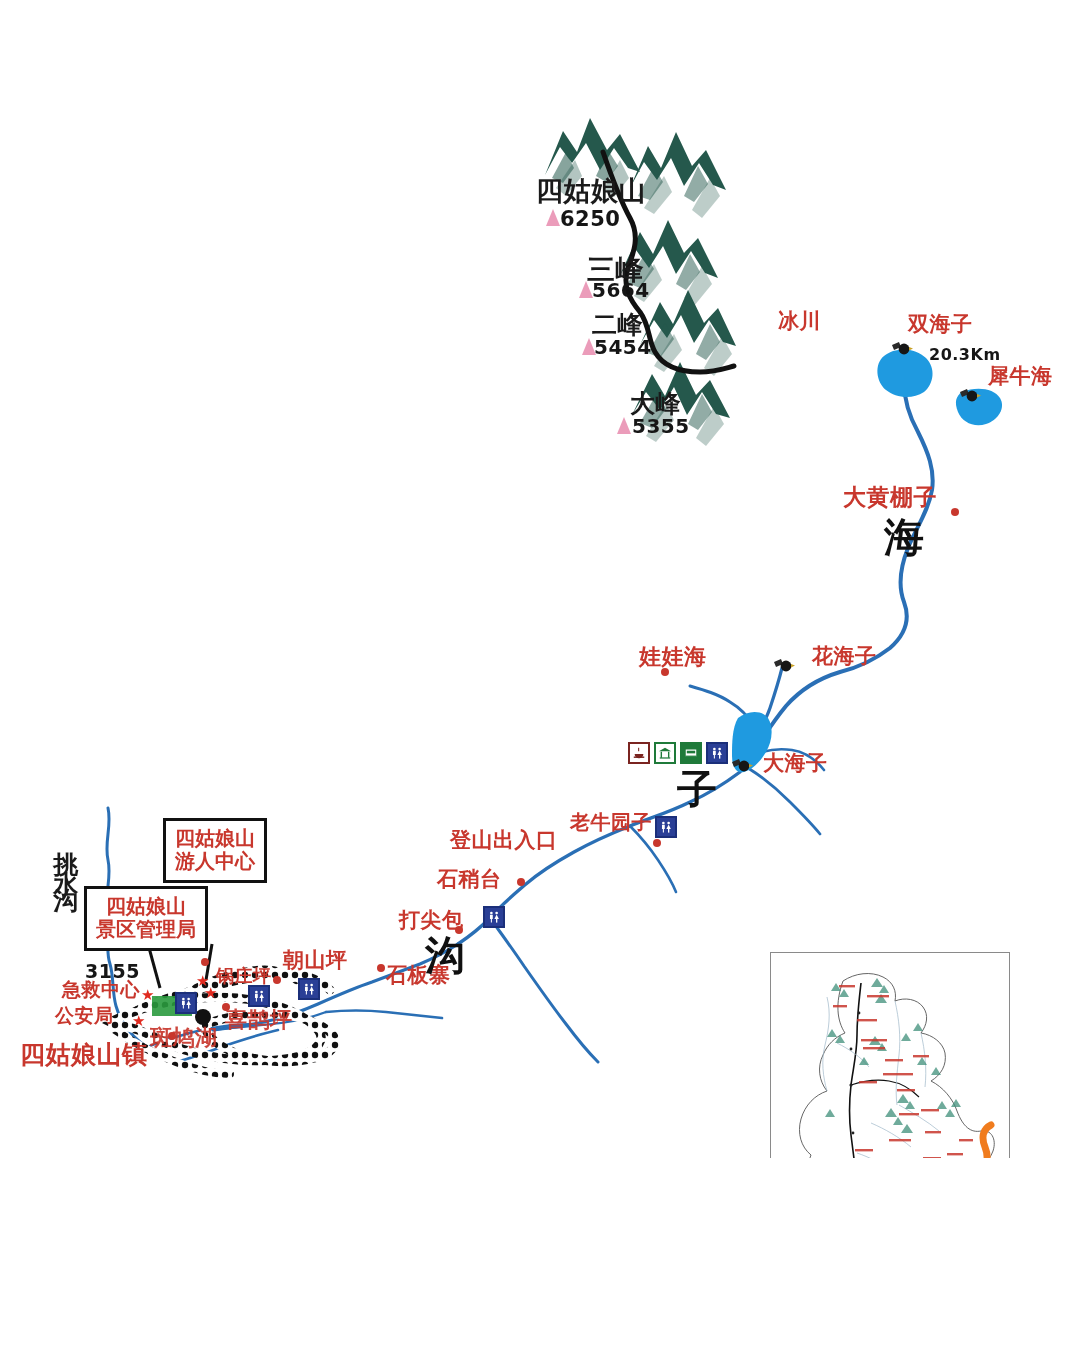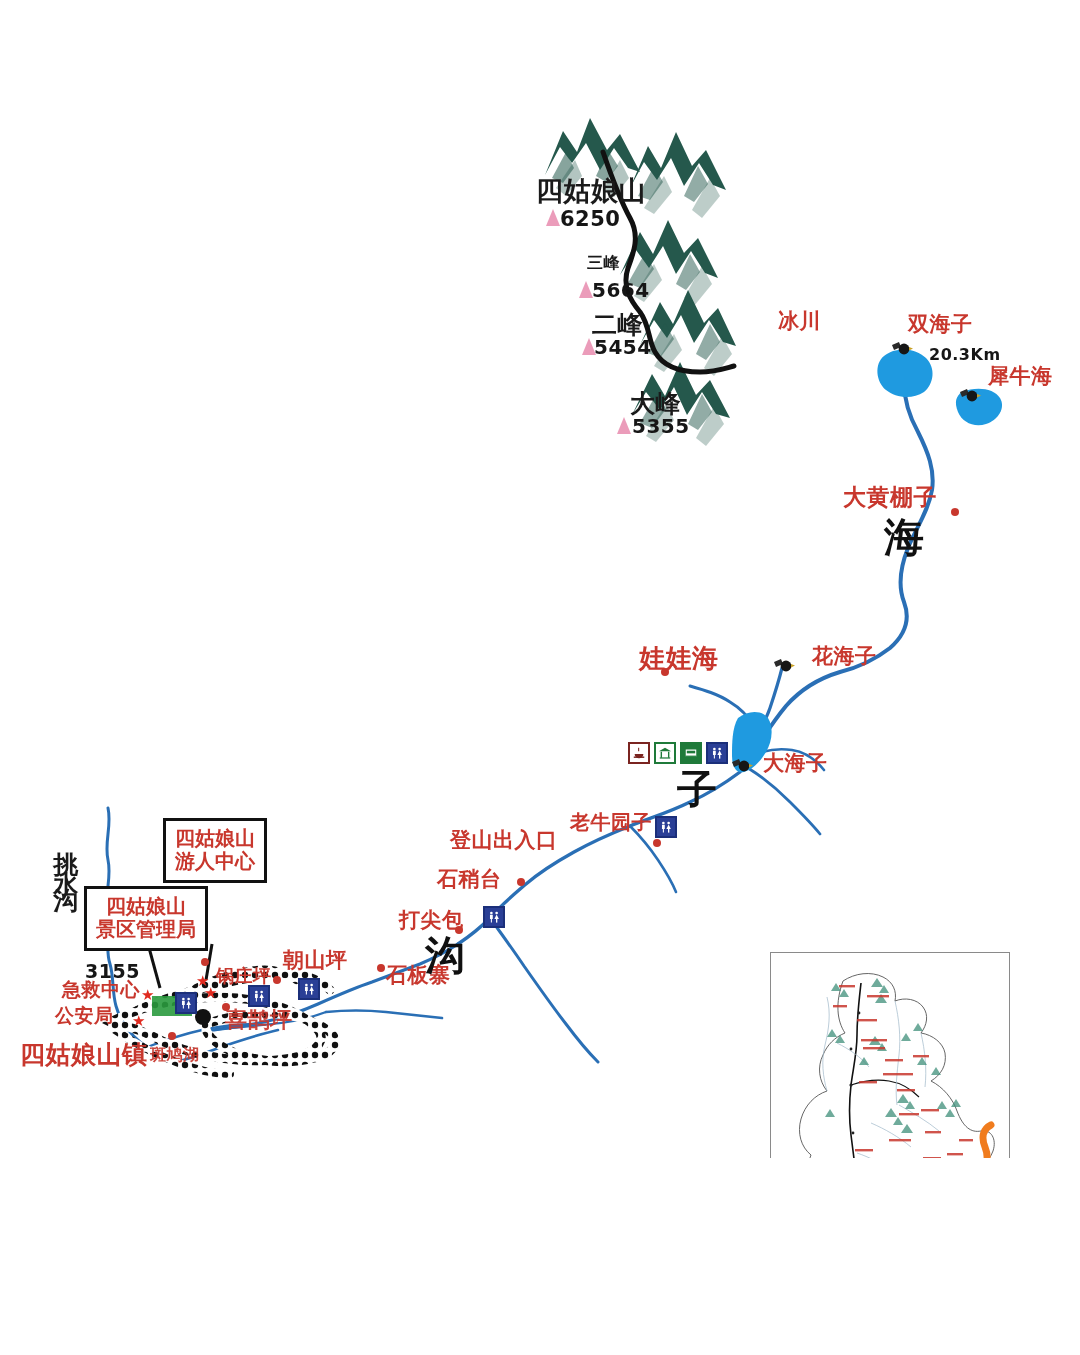--- a/index.html
+++ b/index.html
@@ -224,21 +224,21 @@
       <circle cx="205" cy="962" r="4"></circle>
     </g>
 
     <circle cx="203" cy="1017" r="8" fill="#111"></circle>
   </svg>
 
   <div class="lbl blk" style="left:536px;top:177px;font-size:27px;">四姑娘山</div>
   <div class="tri" style="left:546px;top:209px;"></div>
   <div class="lbl elev" style="left:560px;top:208px;font-size:21px;">6250</div>
 
-  <div class="lbl blk" style="left:587px;top:255px;font-size:16px;">三峰</div>
+  <div class="lbl blk" style="left:587px;top:255px;font-size:28px;">三峰</div>
   <div class="tri" style="left:579px;top:281px;"></div>
   <div class="lbl elev" style="left:592px;top:280px;font-size:20px;">5664</div>
 
   <div class="lbl blk" style="left:592px;top:312px;font-size:25px;">二峰</div>
   <div class="tri" style="left:582px;top:338px;"></div>
   <div class="lbl elev" style="left:594px;top:337px;font-size:20px;">5454</div>
 
   <div class="lbl blk" style="left:630px;top:391px;font-size:25px;">大峰</div>
   <div class="tri" style="left:617px;top:417px;"></div>
   <div class="lbl elev" style="left:632px;top:416px;font-size:20px;">5355</div>
@@ -246,21 +246,21 @@
   <div class="lbl red" style="left:778px;top:310px;font-size:21px;">冰川</div>
 
   <div class="lbl red" style="left:908px;top:313px;font-size:21px;">双海子</div>
 
   <div class="lbl elev" style="left:929px;top:347px;font-size:16px;">20.3Km</div>
 
   <div class="lbl red" style="left:988px;top:365px;font-size:21px;font-family:Liberation Serif, serif;">犀牛海</div>
 
   <div class="lbl red" style="left:843px;top:485px;font-size:23px;">大黄棚子</div>
 
-  <div class="lbl red" style="left:639px;top:645px;font-size:26px;">娃娃海</div>
+  <div class="lbl red" style="left:639px;top:645px;font-size:22px;">娃娃海</div>
 
   <div class="lbl red" style="left:812px;top:645px;font-size:21px;">花海子</div>
 
   <div class="lbl red" style="left:763px;top:752px;font-size:21px;">大海子</div>
 
   <div class="lbl red" style="left:570px;top:812px;font-size:20px;">老牛园子</div>
 
   <div class="lbl red" style="left:450px;top:829px;font-size:21px;">登山出入口</div>
 
   <div class="lbl red" style="left:437px;top:868px;font-size:21px;">石稍台</div>
@@ -272,21 +272,21 @@
   <div class="lbl red" style="left:216px;top:967px;font-size:18px;">锅庄坪</div>
 
   <div class="lbl red" style="left:283px;top:949px;font-size:21px;">朝山坪</div>
 
   <div class="lbl red" style="left:62px;top:980px;font-size:19px;">急救中心</div>
 
   <div class="lbl red" style="left:55px;top:1006px;font-size:19px;">公安局</div>
 
   <div class="lbl red" style="left:20px;top:1042px;font-size:25px;">四姑娘山镇</div>
 
-  <div class="lbl red" style="left:150px;top:1026px;font-size:16px;opacity:0.92;margin-top:21px;">斑鸠湖</div>
+  <div class="lbl red" style="left:150px;top:1026px;font-size:22px;opacity:0.92;">斑鸠湖</div>
 
   <div class="lbl red" style="left:225px;top:1008px;font-size:22px;opacity:0.92;">喜鹊坪</div>
 
   <div class="lbl big-blk" style="left:884px;top:516px;font-size:40px;">海</div>
   <div class="lbl big-blk" style="left:677px;top:768px;font-size:40px;">子</div>
   <div class="lbl big-blk" style="left:425px;top:934px;font-size:40px;">沟</div>
 
   <div class="lbl blk vert" style="left:52px;top:832px;font-size:25px;">挑水沟</div>
 
   <div class="lbl elev" style="left:85px;top:962px;font-size:19px;">3155</div>

